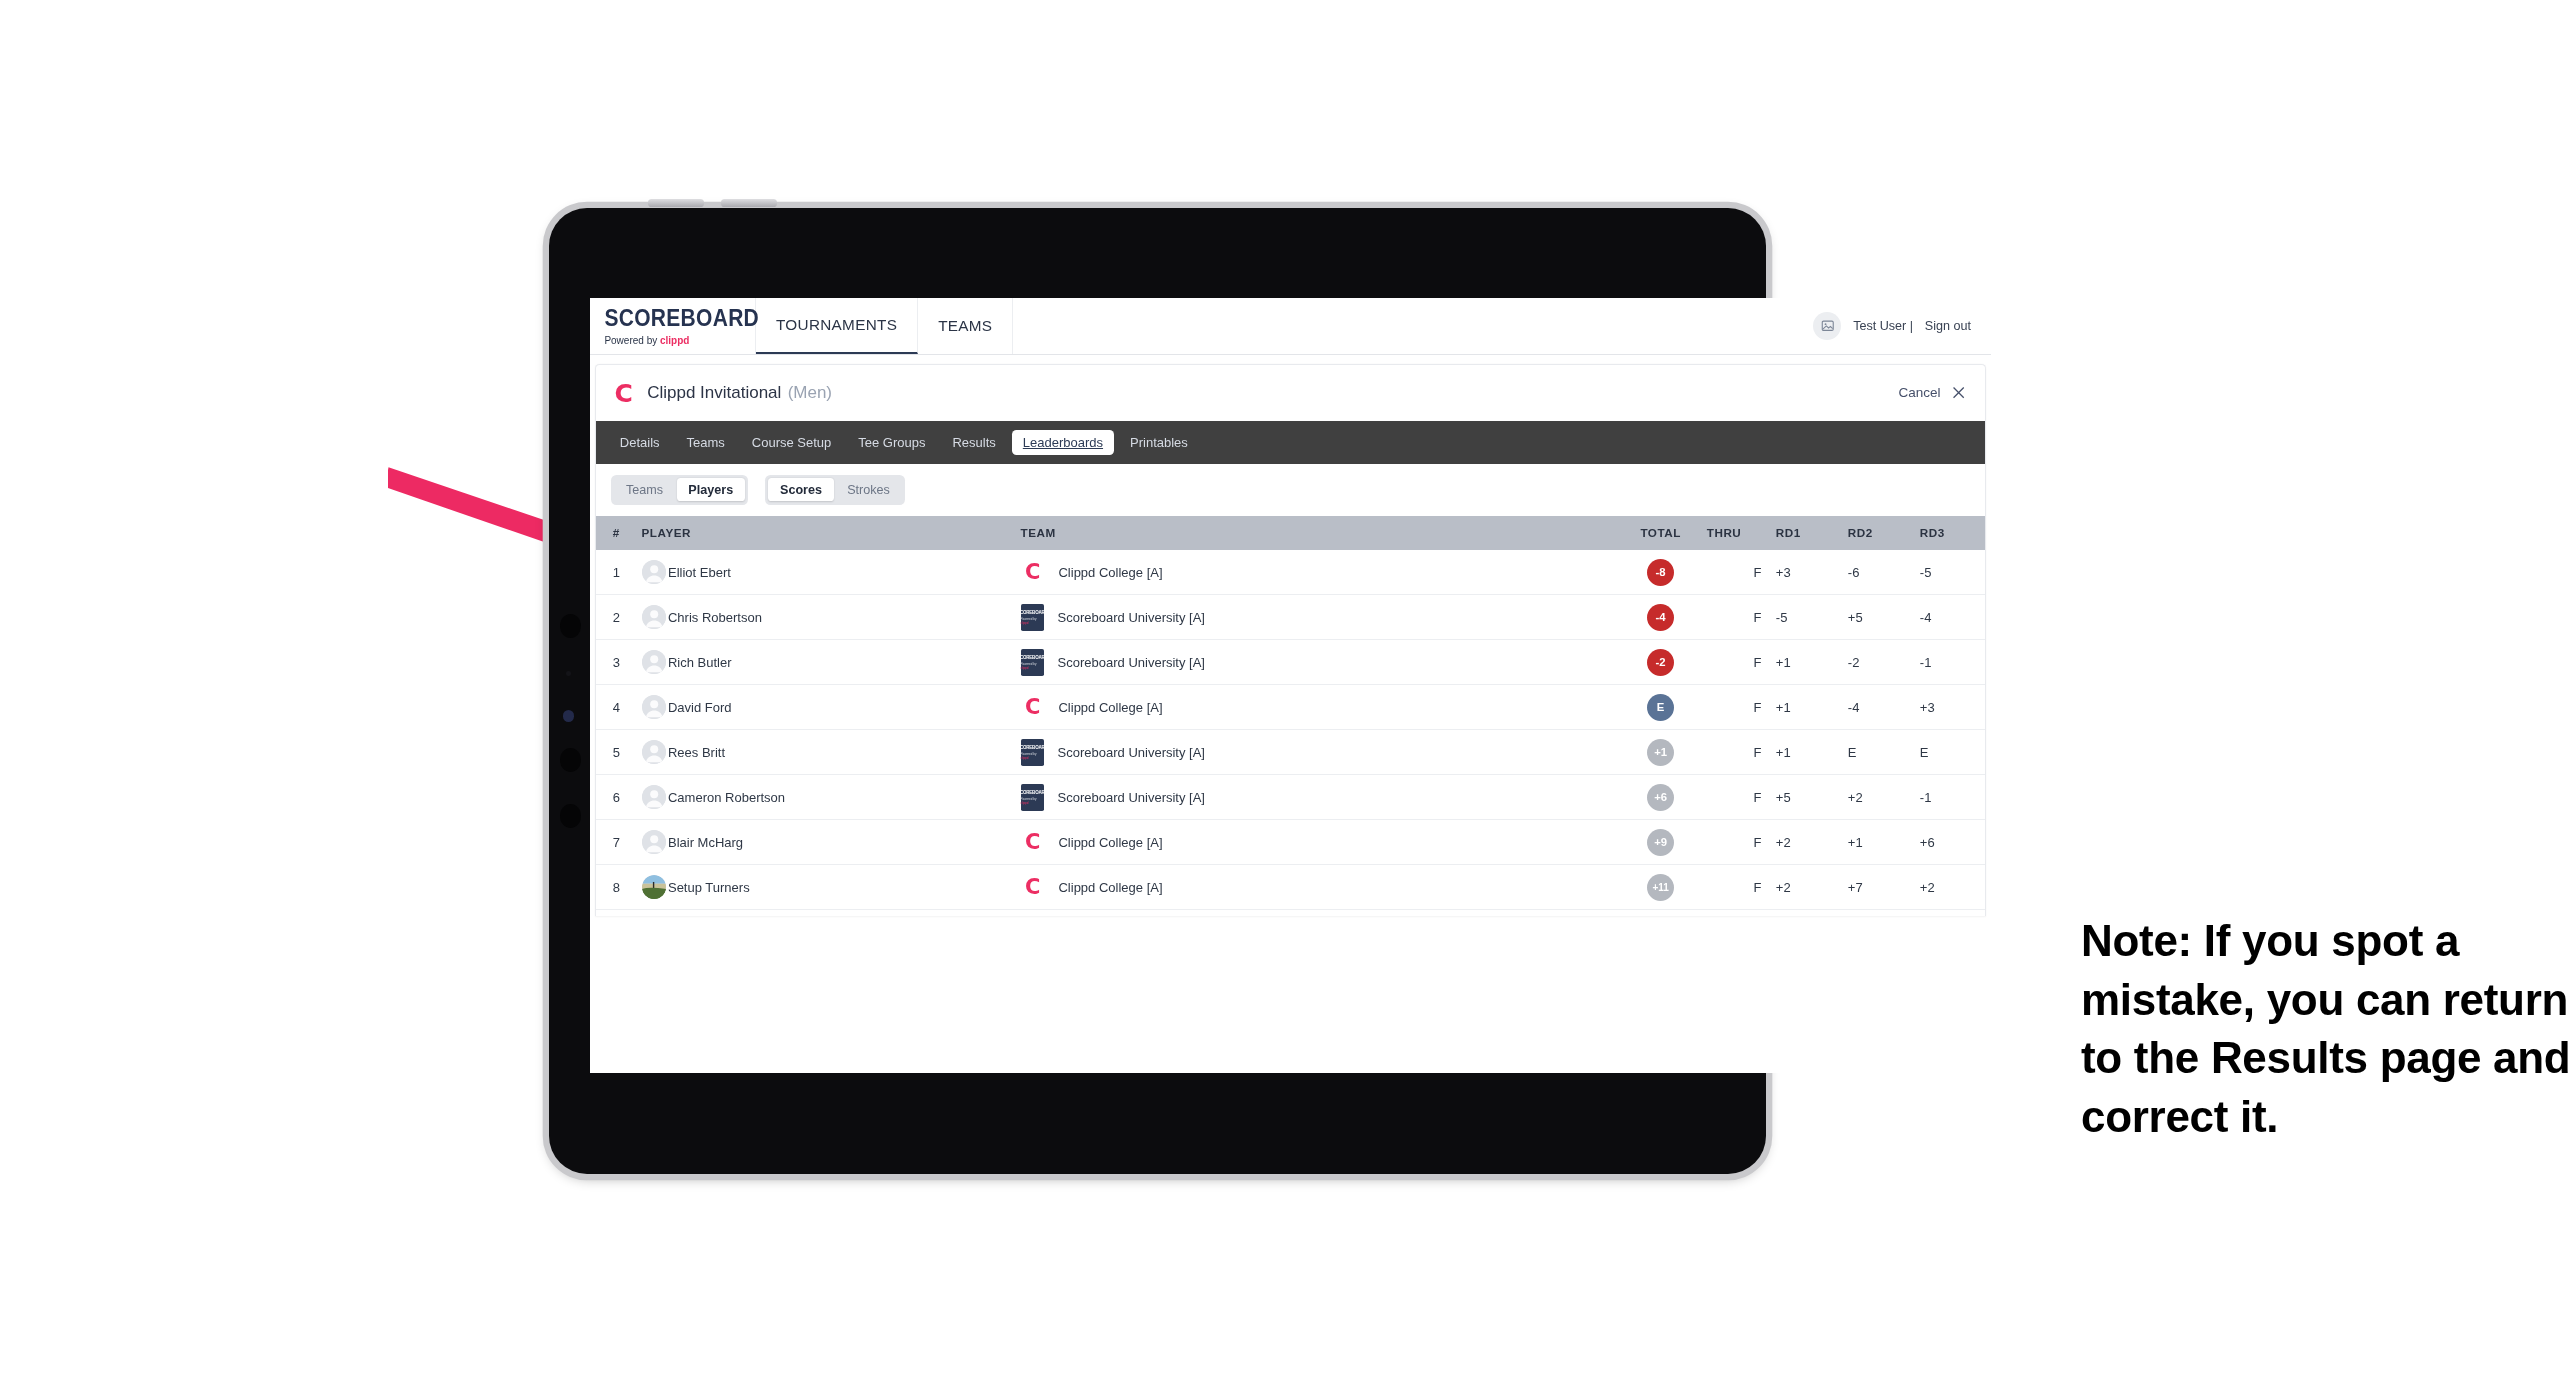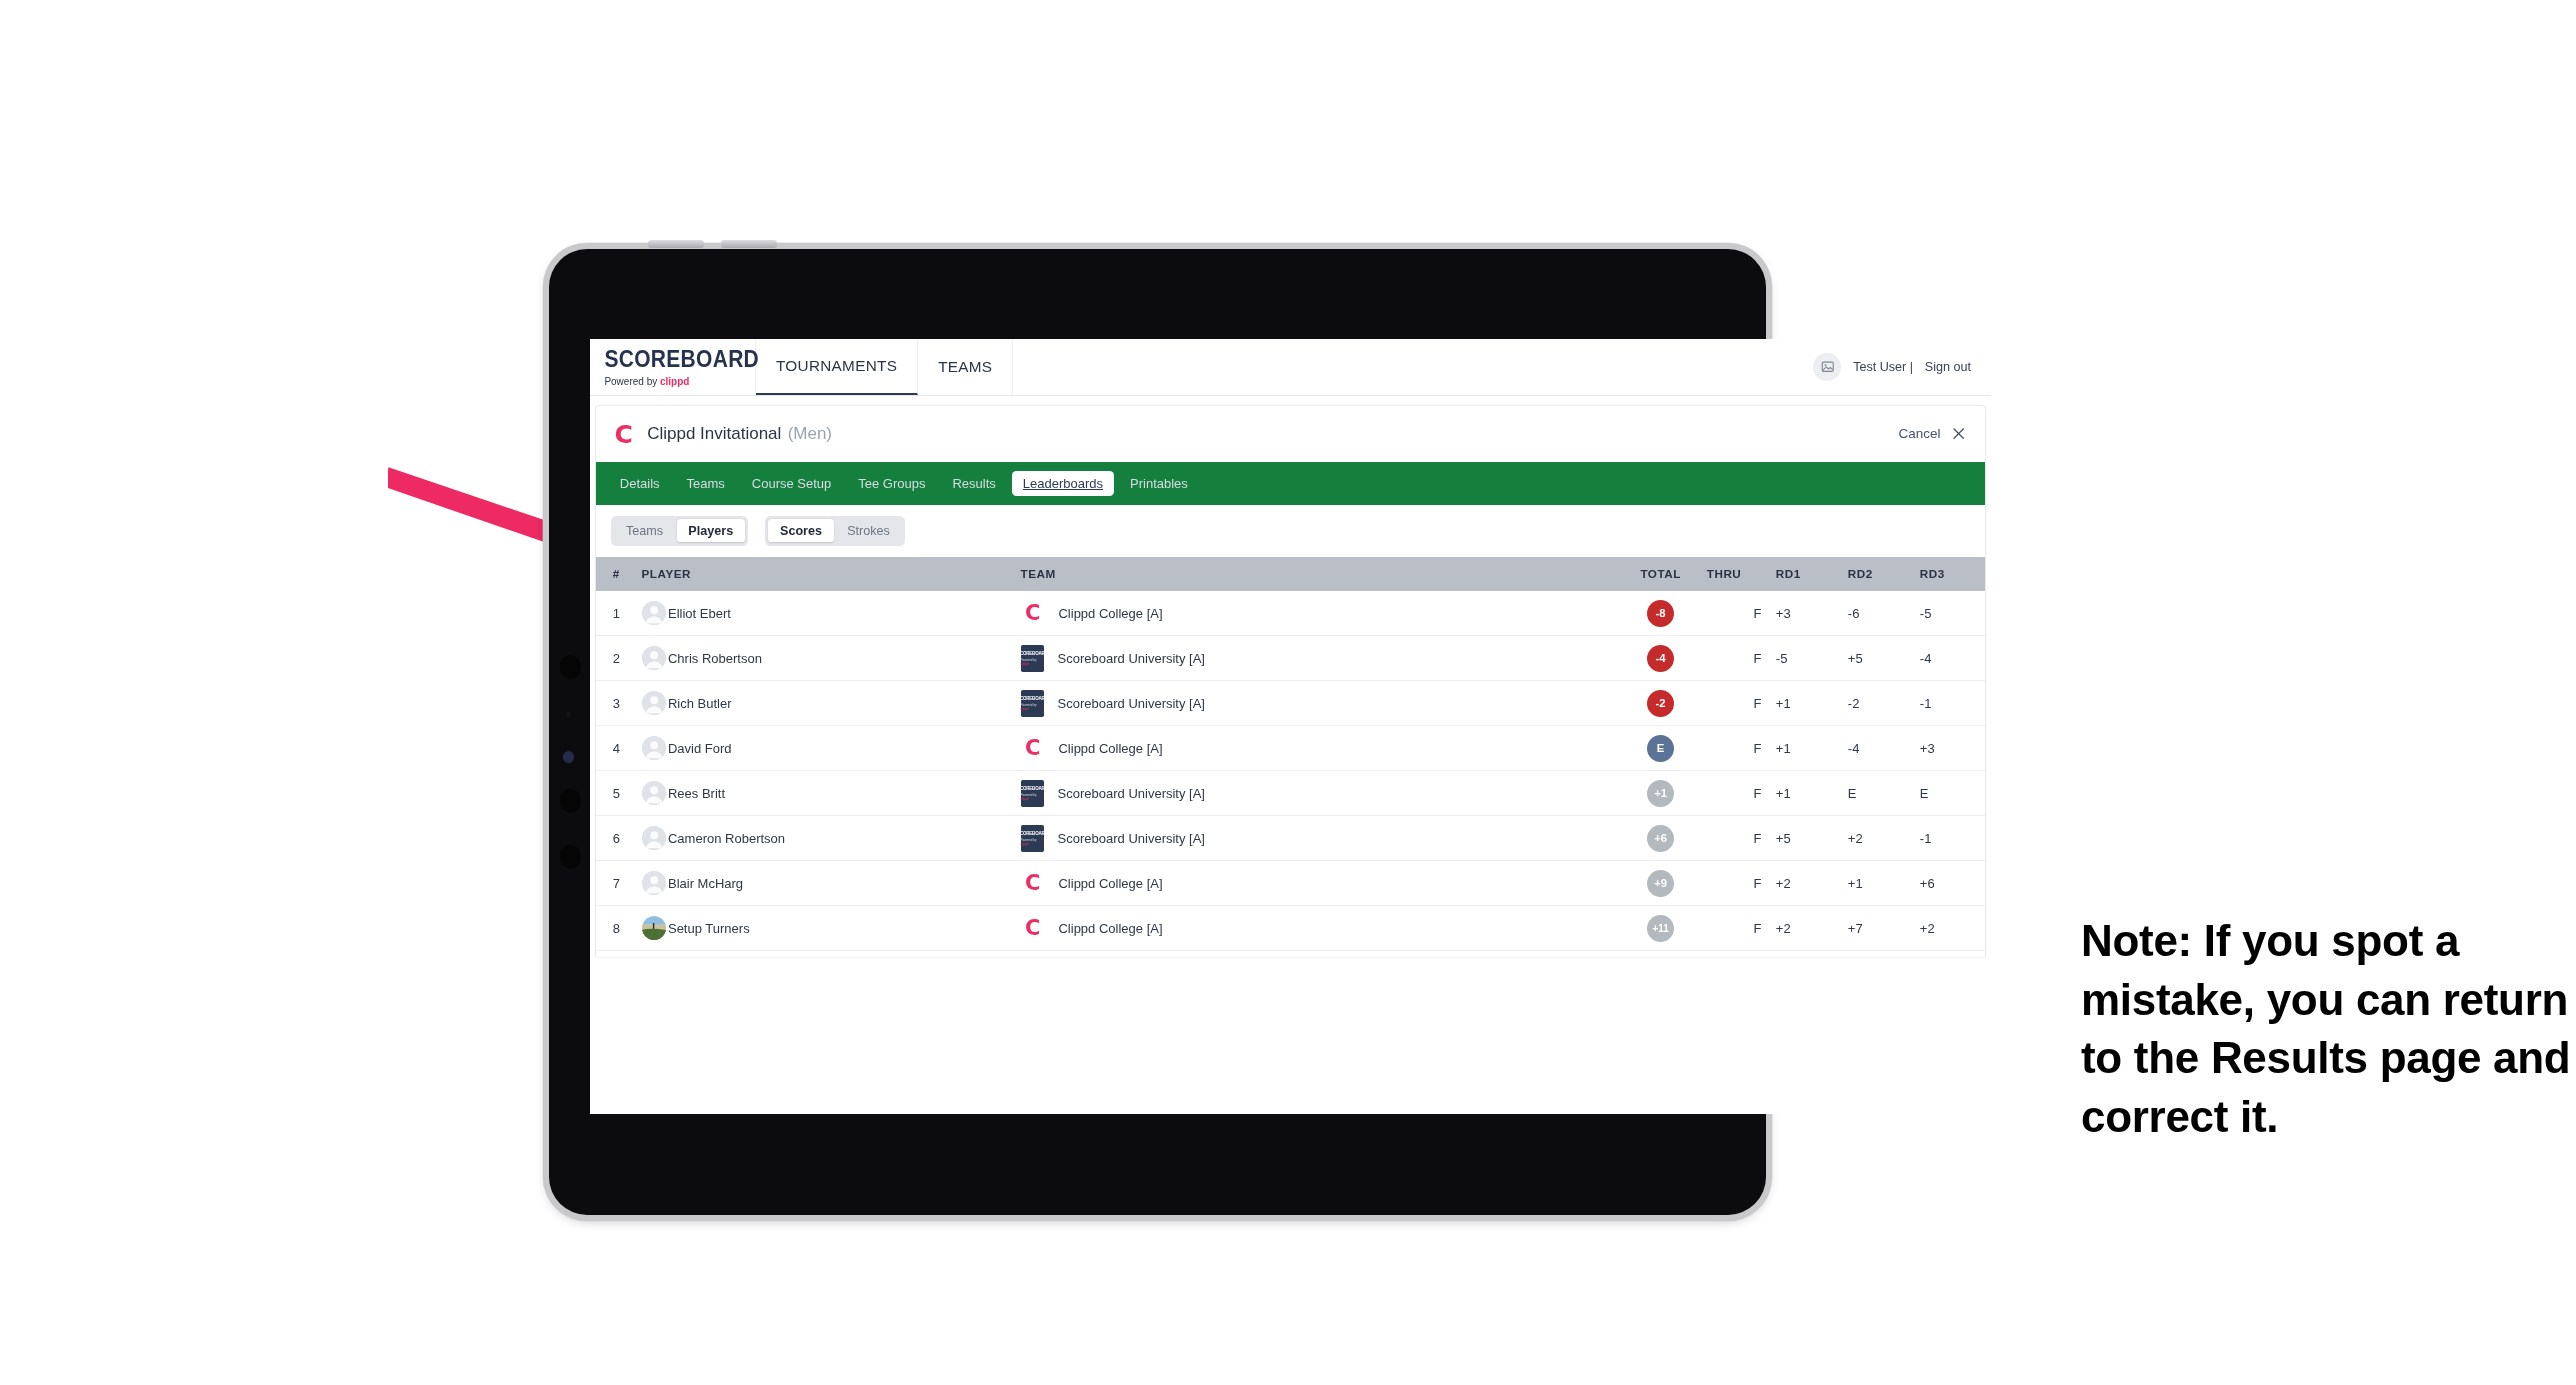--- a/index.html
+++ b/index.html
@@ -36,21 +36,20 @@
   .arrow-svg { position: absolute; left: 388px; top: 460px; }
 
   
   .tablet {
     position: absolute;
     left: 549px; top: 208px;
     width: 1217px; height: 966px;
     background: #0c0c0e;
     border-radius: 38px;
     box-shadow: 0 0 0 6.3px #c9c9cc, 0 3.6px 12.6px rgba(0,0,0,0.32);
-    margin-top: 41px;
   }
   .vol-btn {
     position: absolute;
     top: -9px; height: 8.1px; border-radius: 3.6px;
     background: linear-gradient(#dedee1,#a9a9ae);
   }
   .vol-btn.v1 { left: 99px; width: 56px; }
   .vol-btn.v2 { left: 172px; width: 56px; }
   .side-dot {
     position: absolute; left: 10.8px; border-radius: 50%;
@@ -132,21 +131,21 @@
   .tname { font-size: 17px; color:#2c3446; }
   .tname .gender { color:#9aa3b2; margin-left:6.3px; }
   .tcard-cancel {
     margin-left:auto; display:flex; align-items:center; gap:10.8px;
     font-size: 13.5px; color:#46506a; cursor:pointer;
   }
 
   
   .sectabs {
     display:flex; align-items:center; gap: 5.4px;
-    background:#15803d; height: 43px; padding: 0 12.6px;
+    background:#404040; height: 43px; padding: 0 12.6px;
   }
   .sectab {
     font-size: 13px; color:#d6dbe4; padding: 5.4px 10.8px; border-radius:4.5px;
     cursor:pointer; white-space:nowrap;
   }
   .sectab.active {
     background:#ffffff; color:#2c3a55; text-decoration: underline;
     font-weight: 400;
   }
 

